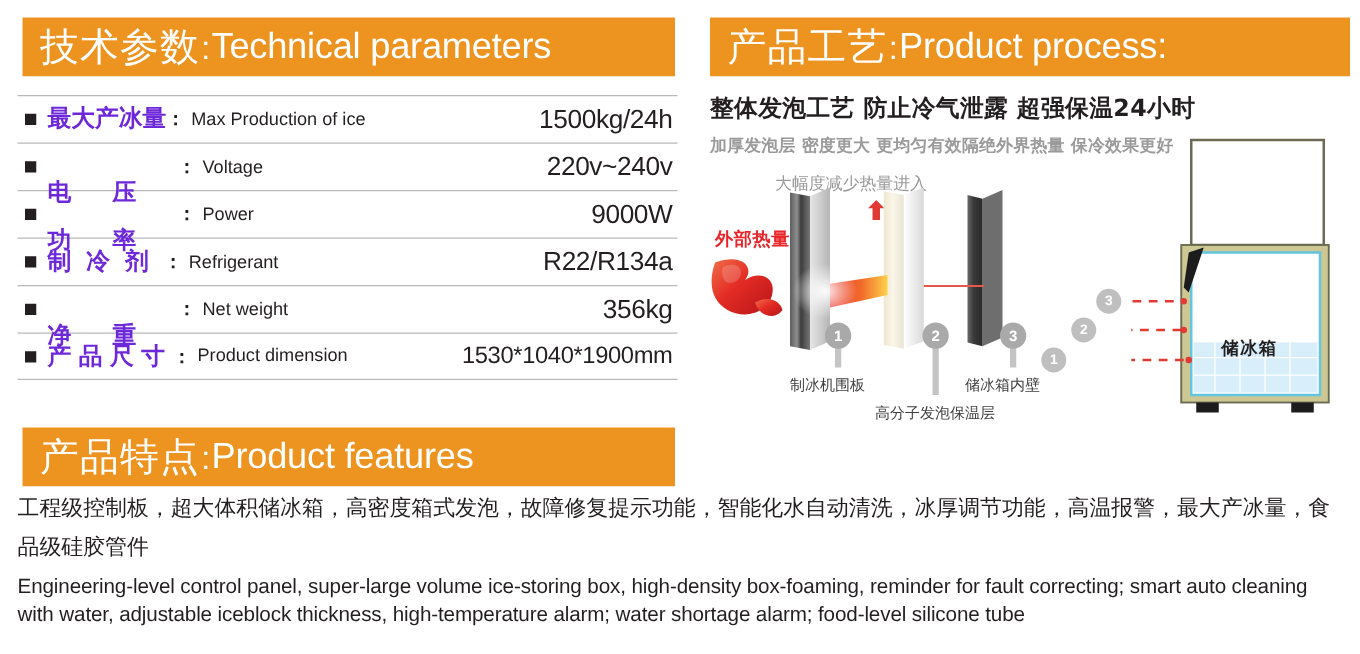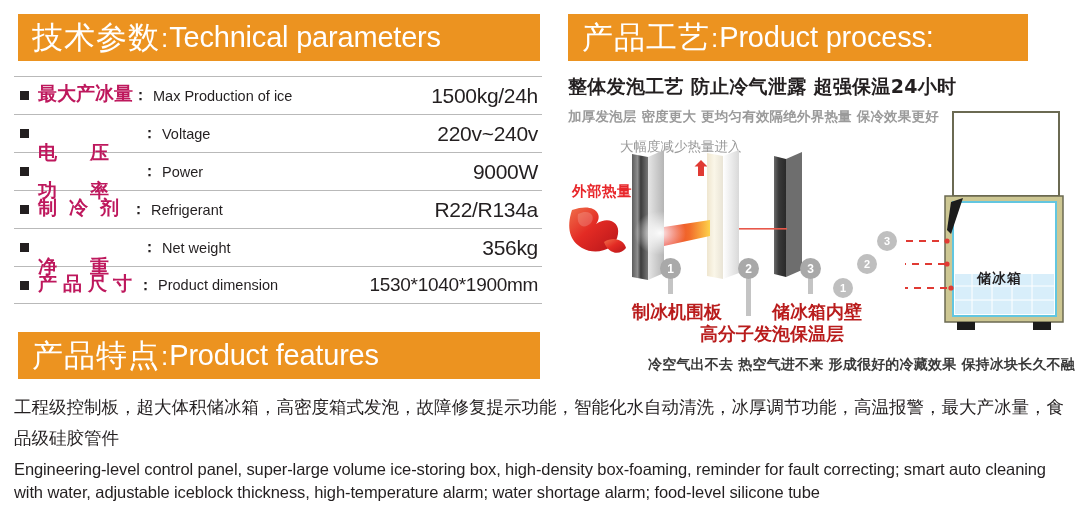--- a/index.html
+++ b/index.html
@@ -52,43 +52,43 @@
     border-top:1.5px solid #b9b9b9;
     box-sizing:border-box;
     padding:0 4px 0 6px;
   }
   .spec-row.last{border-bottom:1.5px solid #b9b9b9;}
   .bullet{
     width:9px;height:9px;background:#231f20;
     display:inline-block;margin-right:9px;flex:0 0 auto;
   }
   .lbl-cn{
-    font-family:Liberation Mono, monospace;
-    font-size:19px;font-weight:700;color:#be185d;
+    font-family:Liberation Serif, serif;
+    font-size:19px;font-weight:700;color:#6d28d9;
     white-space:nowrap;line-height:1;
     display:inline-block;
   }
   .sp-1{letter-spacing:0px;}
   .sp-2{letter-spacing:33px;margin-top:41px;}
   .sp-3{letter-spacing:12px;}
   .sp-4{letter-spacing:6px;}
   .cn-colon{font-size:15px;font-weight:700;margin:0 4px 0 0;}
   .lbl-en{
     font-size:14.5px;color:#231f20;white-space:nowrap;margin-left:1px;
   }
   .spec-val{
     margin-left:auto;
     font-size:21px;
     color:#231f20;
     white-space:nowrap;
     letter-spacing:-0.3px;
   }
   .spec-val.small{font-size:19px;}
 
-  #feat-bar{position:absolute;left:18px;top:332px;width:522px;height:47px;padding-left:14px;}
+  #feat-bar{position:absolute;left:18px;top:342px;width:522px;height:47px;padding-left:14px;}
 
   
   .features{
     position:absolute;left:14px;top:392px;width:1062px;
   }
   .feat-cn{
     font-family:"DejaVu Sans",sans-serif;
     font-size:17.5px;
     line-height:31px;
     color:#231f20;
@@ -98,21 +98,21 @@
   .feat-en{
     font-size:16.5px;
     line-height:22.5px;
     color:#231f20;
     letter-spacing:-0.1px;
     margin:0;
   }
 
   
   .right{position:absolute;left:556px;top:0;width:532px;height:390px;}
-  #process-bar{position:absolute;left:12px;top:14px;width:460px;height:47px;padding-left:14px;}
+  #process-bar{position:absolute;left:12px;top:14px;width:512px;height:47px;padding-left:14px;}
 
   .proc-head{
     position:absolute;left:12px;top:74px;width:500px;
     font-family:"DejaVu Sans",sans-serif;
     font-size:19px;font-weight:700;color:#231f20;
     white-space:nowrap;letter-spacing:0.3px;
   }
   .proc-sub{
     position:absolute;left:12px;top:108px;width:460px;
     font-family:"DejaVu Sans",sans-serif;
@@ -144,21 +144,21 @@
     width:21px;height:21px;border-radius:50%;
     background:#a9a9a9;color:#ffffff;
     font-size:12px;font-weight:700;
     display:flex;align-items:center;justify-content:center;
     font-family:"Liberation Sans",sans-serif;
   }
   .cal-stem{position:absolute;width:5px;background:#c4c4c4;}
   .cal-txt{
     position:absolute;
     font-family:"DejaVu Sans",sans-serif;
-    font-size:18px;color:#b91c1c;white-space:nowrap;font-weight:bold;
+    font-size:12px;color:#404040;white-space:nowrap;
   }
 
   
   .cab{position:absolute;left:905px;top:110px;}
   .cab-num{
     position:absolute;width:20px;height:20px;border-radius:50%;
     background:#bfbfbf;color:#ffffff;font-size:11px;font-weight:700;
     display:flex;align-items:center;justify-content:center;
   }
   .cab-label{
@@ -374,14 +374,13 @@
       <circle cx="42" cy="131" r="2.6" fill="#e03a33"></circle>
       <circle cx="42" cy="154" r="2.6" fill="#e03a33"></circle>
       <circle cx="46" cy="178" r="2.6" fill="#e03a33"></circle>
     </svg>
     <div class="cab-label" style="left:72px;top:160px;">储冰箱</div>
     <div class="cab-num" style="left:-28px;top:121px;">3</div>
     <div class="cab-num" style="left:-48px;top:144px;">2</div>
     <div class="cab-num" style="left:-72px;top:168px;">1</div>
   </div>
 
-  <div class="bottom-note">冷空气出不去 热空气进不来 形成很好的冷藏效果 保持冰块长久不融</div>
 </div>
 
 </body></html>

